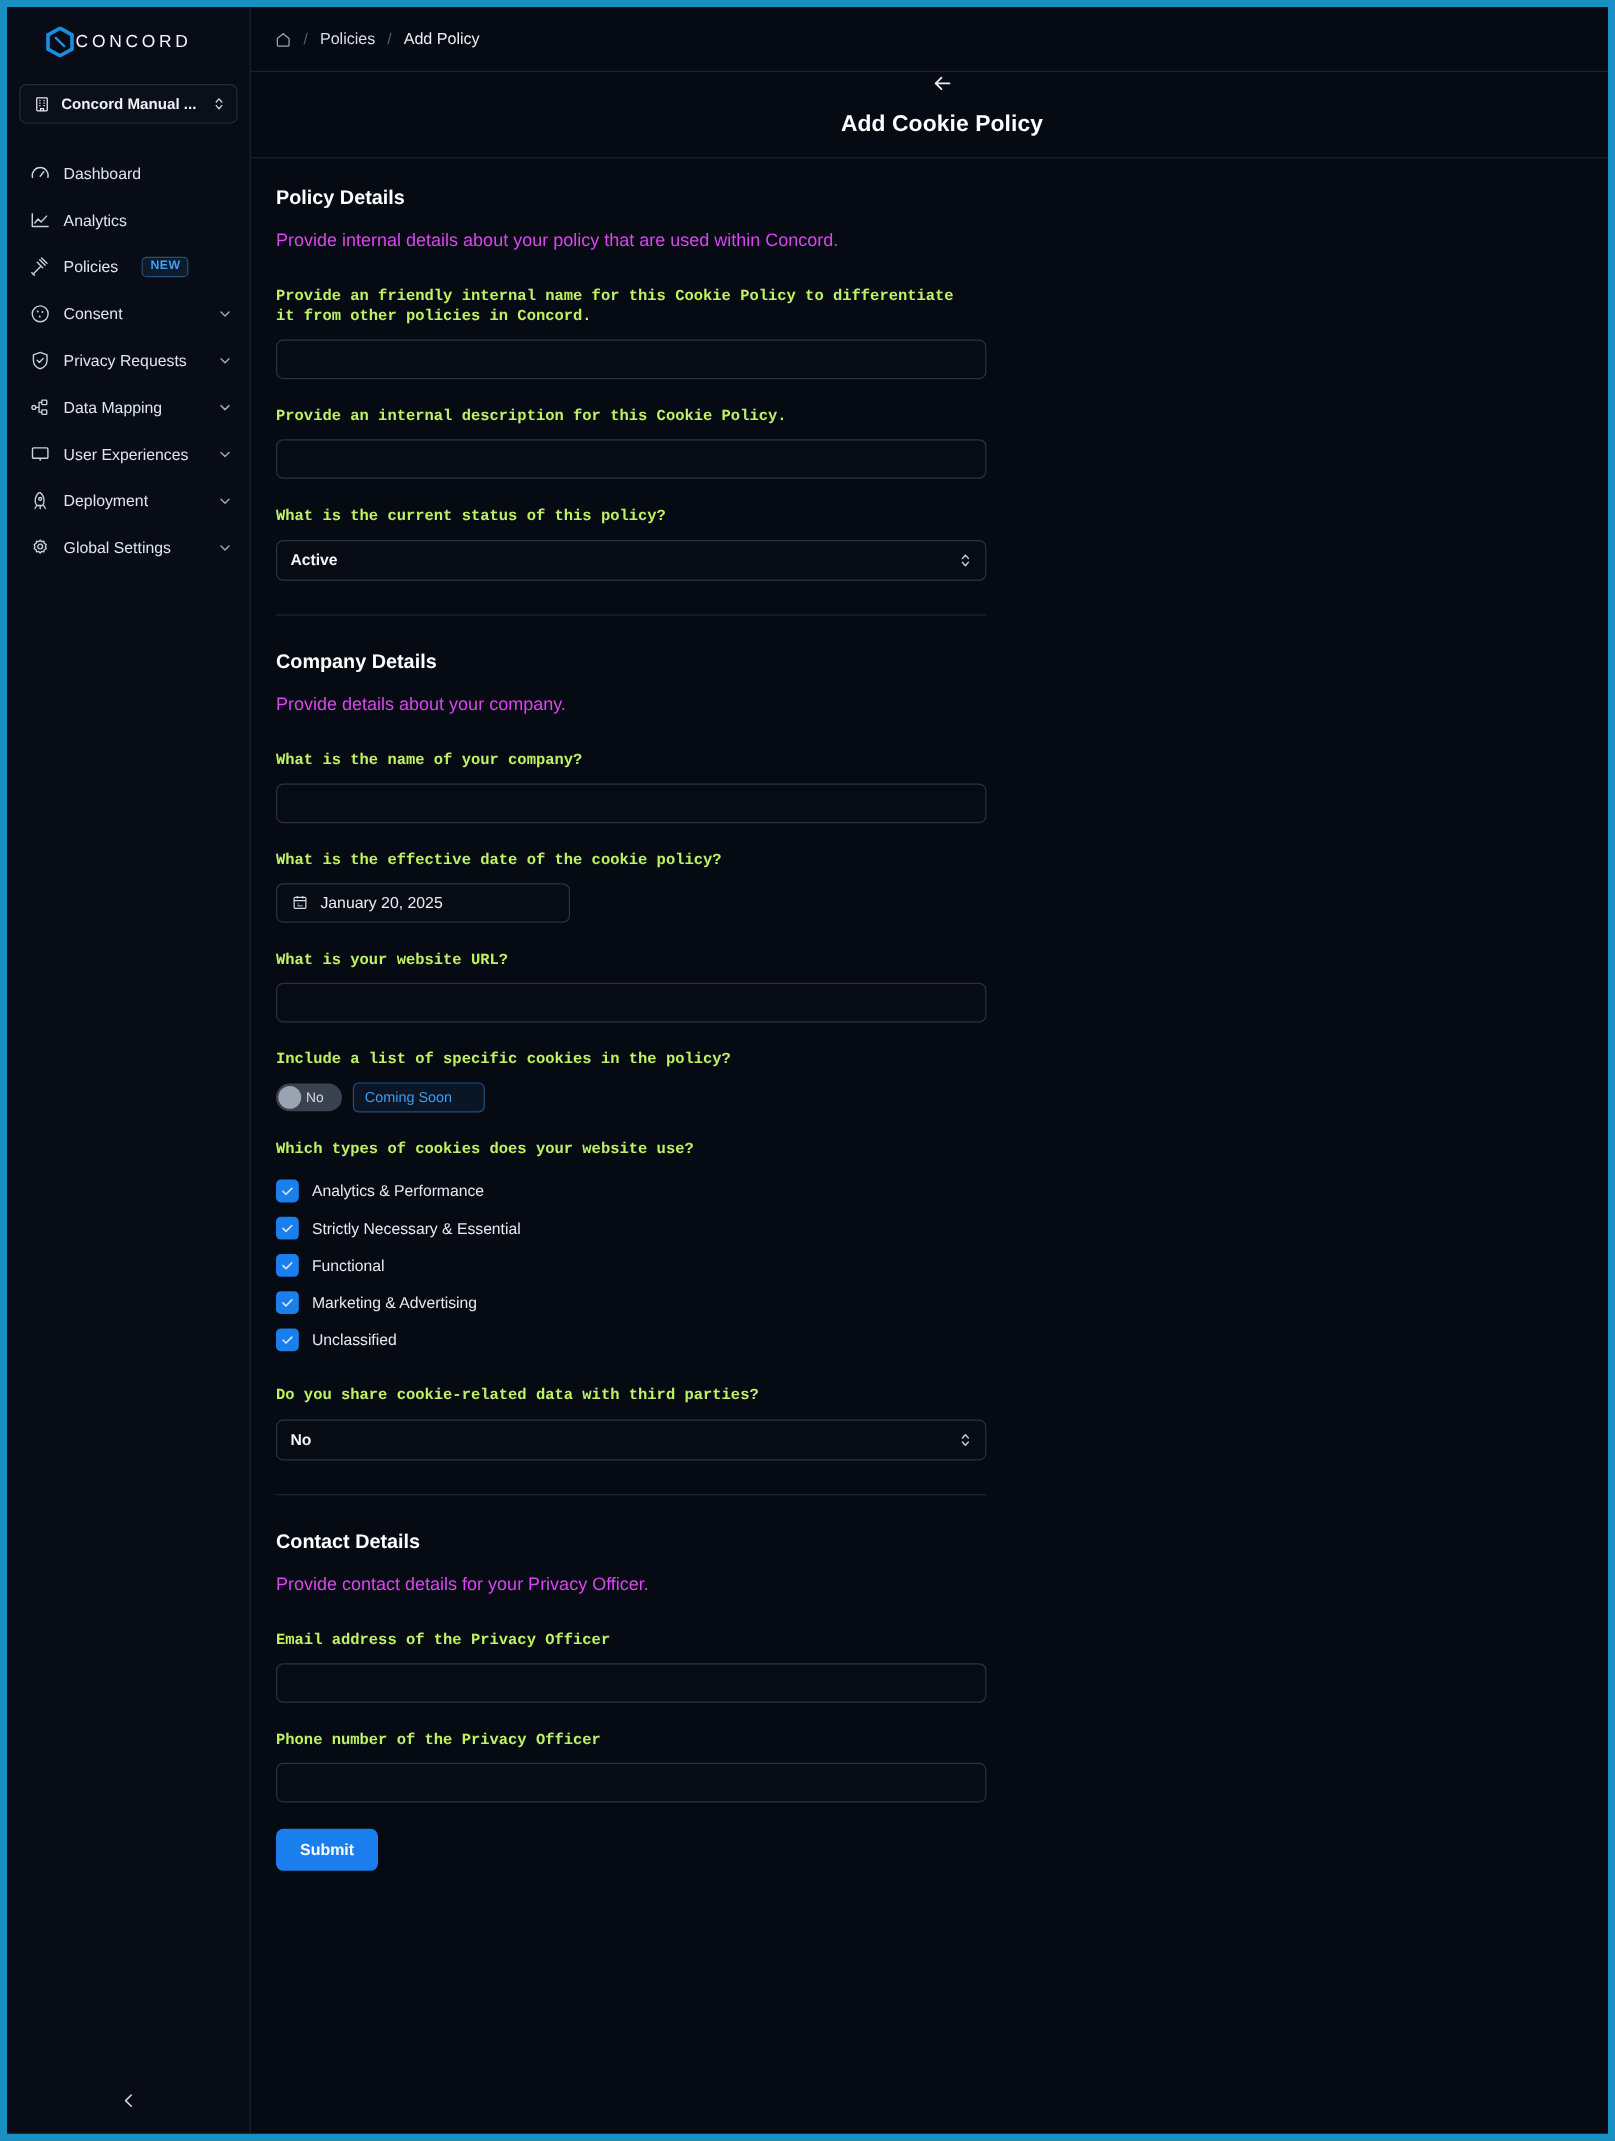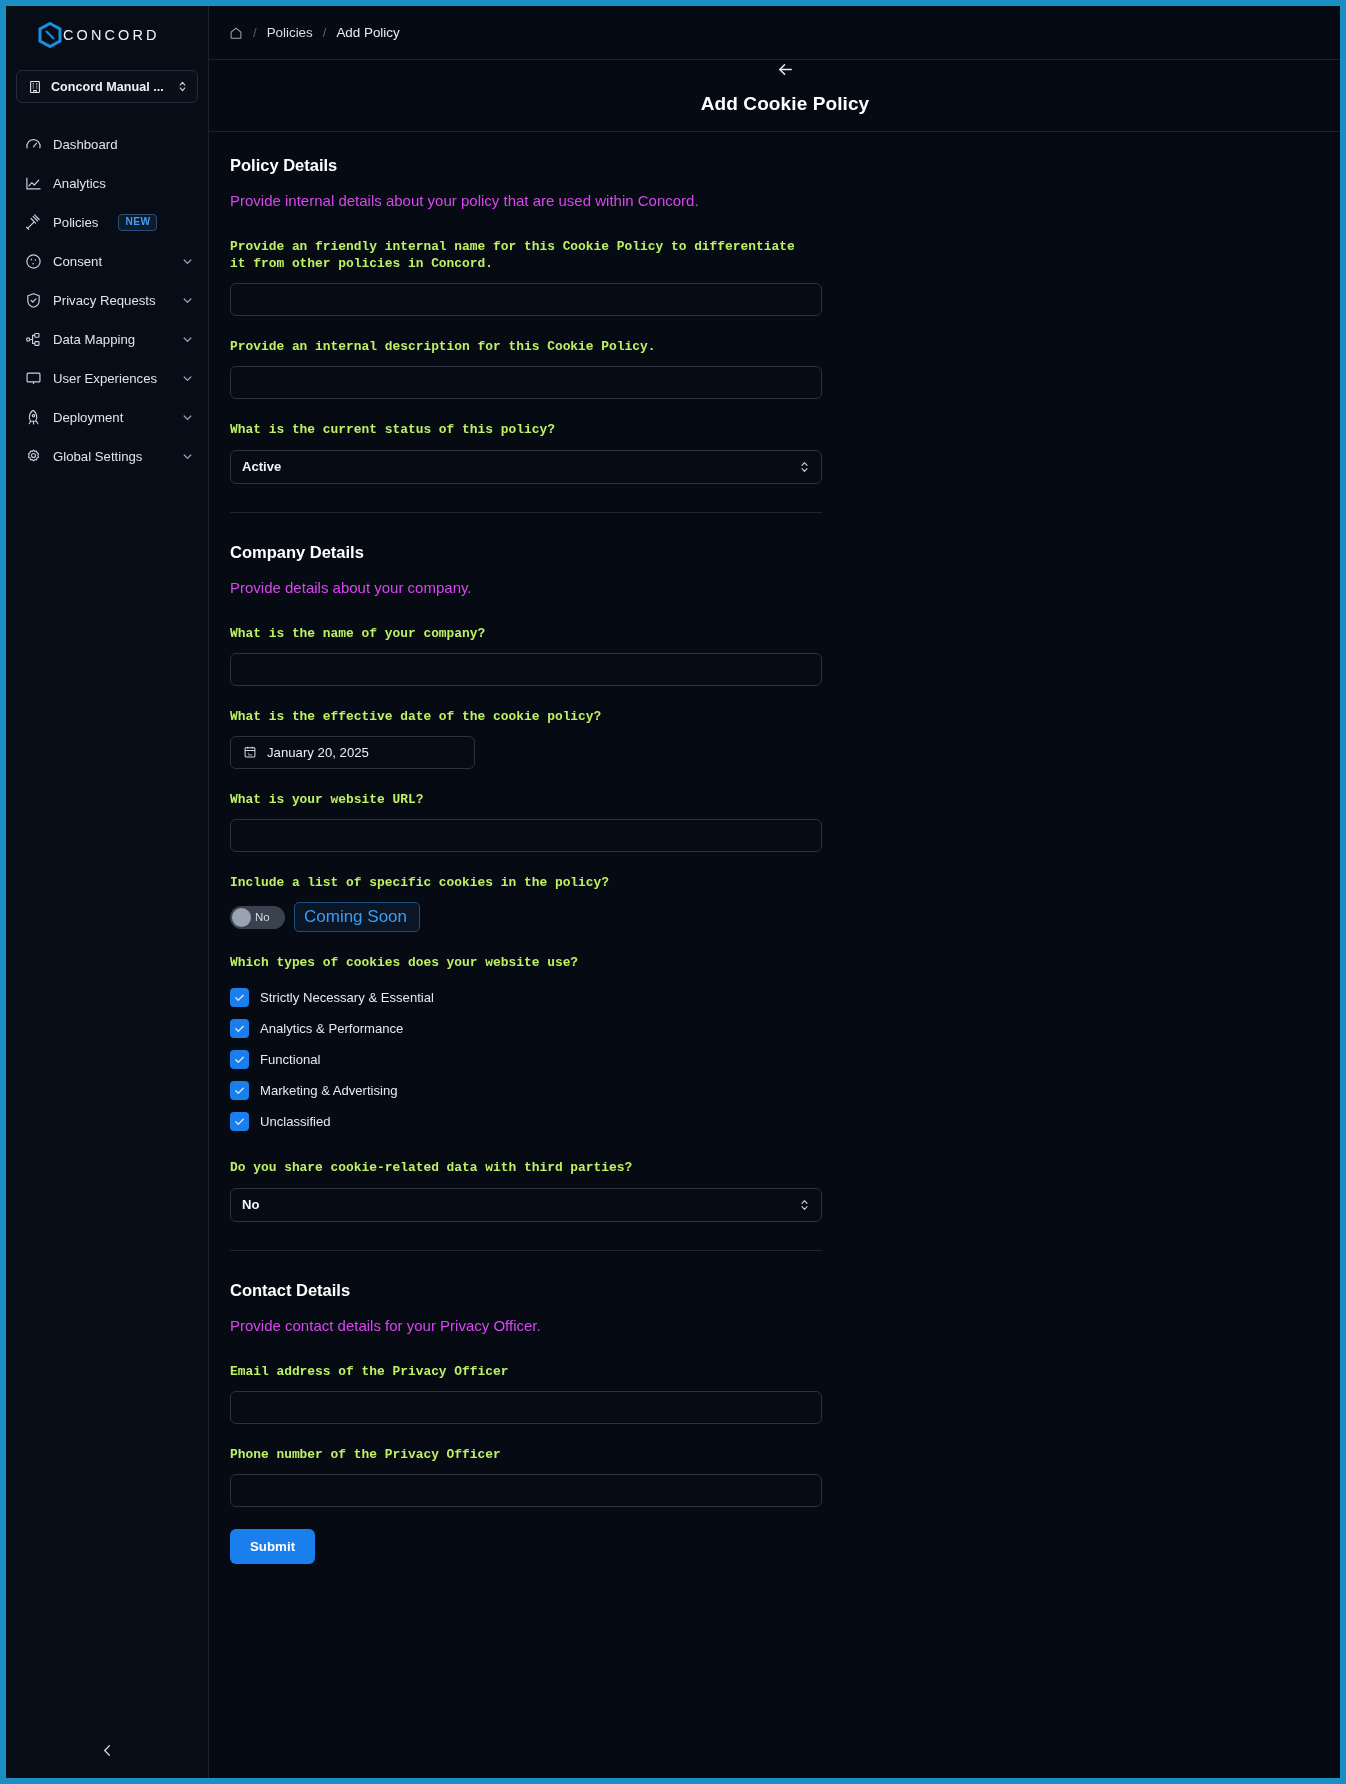--- a/index.html
+++ b/index.html
@@ -247,22 +247,22 @@
     border-radius: 50%;
     background: #9aa3b0;
     flex: none;
   }
   .toggle-text { color: #d3d9e2; font-size: 11.5px; }
   .coming-soon {
     border: 1px solid #1d4f80;
     background: #0a1626;
     border-radius: 5px;
     color: #3b9df4;
-    font-size: 17px;
-    padding: 5px 12px 6px 9px;
+    font-size: 12px;
+    padding: 5px 26px 6px 9px;
     line-height: 1;
   }
 
   .check-list { margin-top: 2px; }
   .check-row {
     display: flex;
     align-items: center;
     gap: 11px;
     height: 31px;
     cursor: pointer;
@@ -573,30 +573,30 @@
           <div class="field">
             <label class="field-label">Which types of cookies does your website use?</label>
             <div class="check-list">
 
               <div class="check-row">
                 <span class="checkbox">
                   <svg width="13" height="13" viewBox="0 0 14 14" fill="none" stroke="#cfe6ff" stroke-width="1.5" stroke-linecap="round" stroke-linejoin="round">
                       <path d="M3 7.2 5.7 9.9 11 4.6"></path>
                     </svg>
                 </span>
-                <span class="check-label">Strictly Necessary &amp; Essential</span>
+                <span class="check-label">Analytics &amp; Performance</span>
               </div>
 
               <div class="check-row">
                 <span class="checkbox">
                   <svg width="13" height="13" viewBox="0 0 14 14" fill="none" stroke="#cfe6ff" stroke-width="1.5" stroke-linecap="round" stroke-linejoin="round">
                       <path d="M3 7.2 5.7 9.9 11 4.6"></path>
                     </svg>
                 </span>
-                <span class="check-label">Analytics &amp; Performance</span>
+                <span class="check-label">Strictly Necessary &amp; Essential</span>
               </div>
 
               <div class="check-row">
                 <span class="checkbox">
                   <svg width="13" height="13" viewBox="0 0 14 14" fill="none" stroke="#cfe6ff" stroke-width="1.5" stroke-linecap="round" stroke-linejoin="round">
                       <path d="M3 7.2 5.7 9.9 11 4.6"></path>
                     </svg>
                 </span>
                 <span class="check-label">Functional</span>
               </div>

